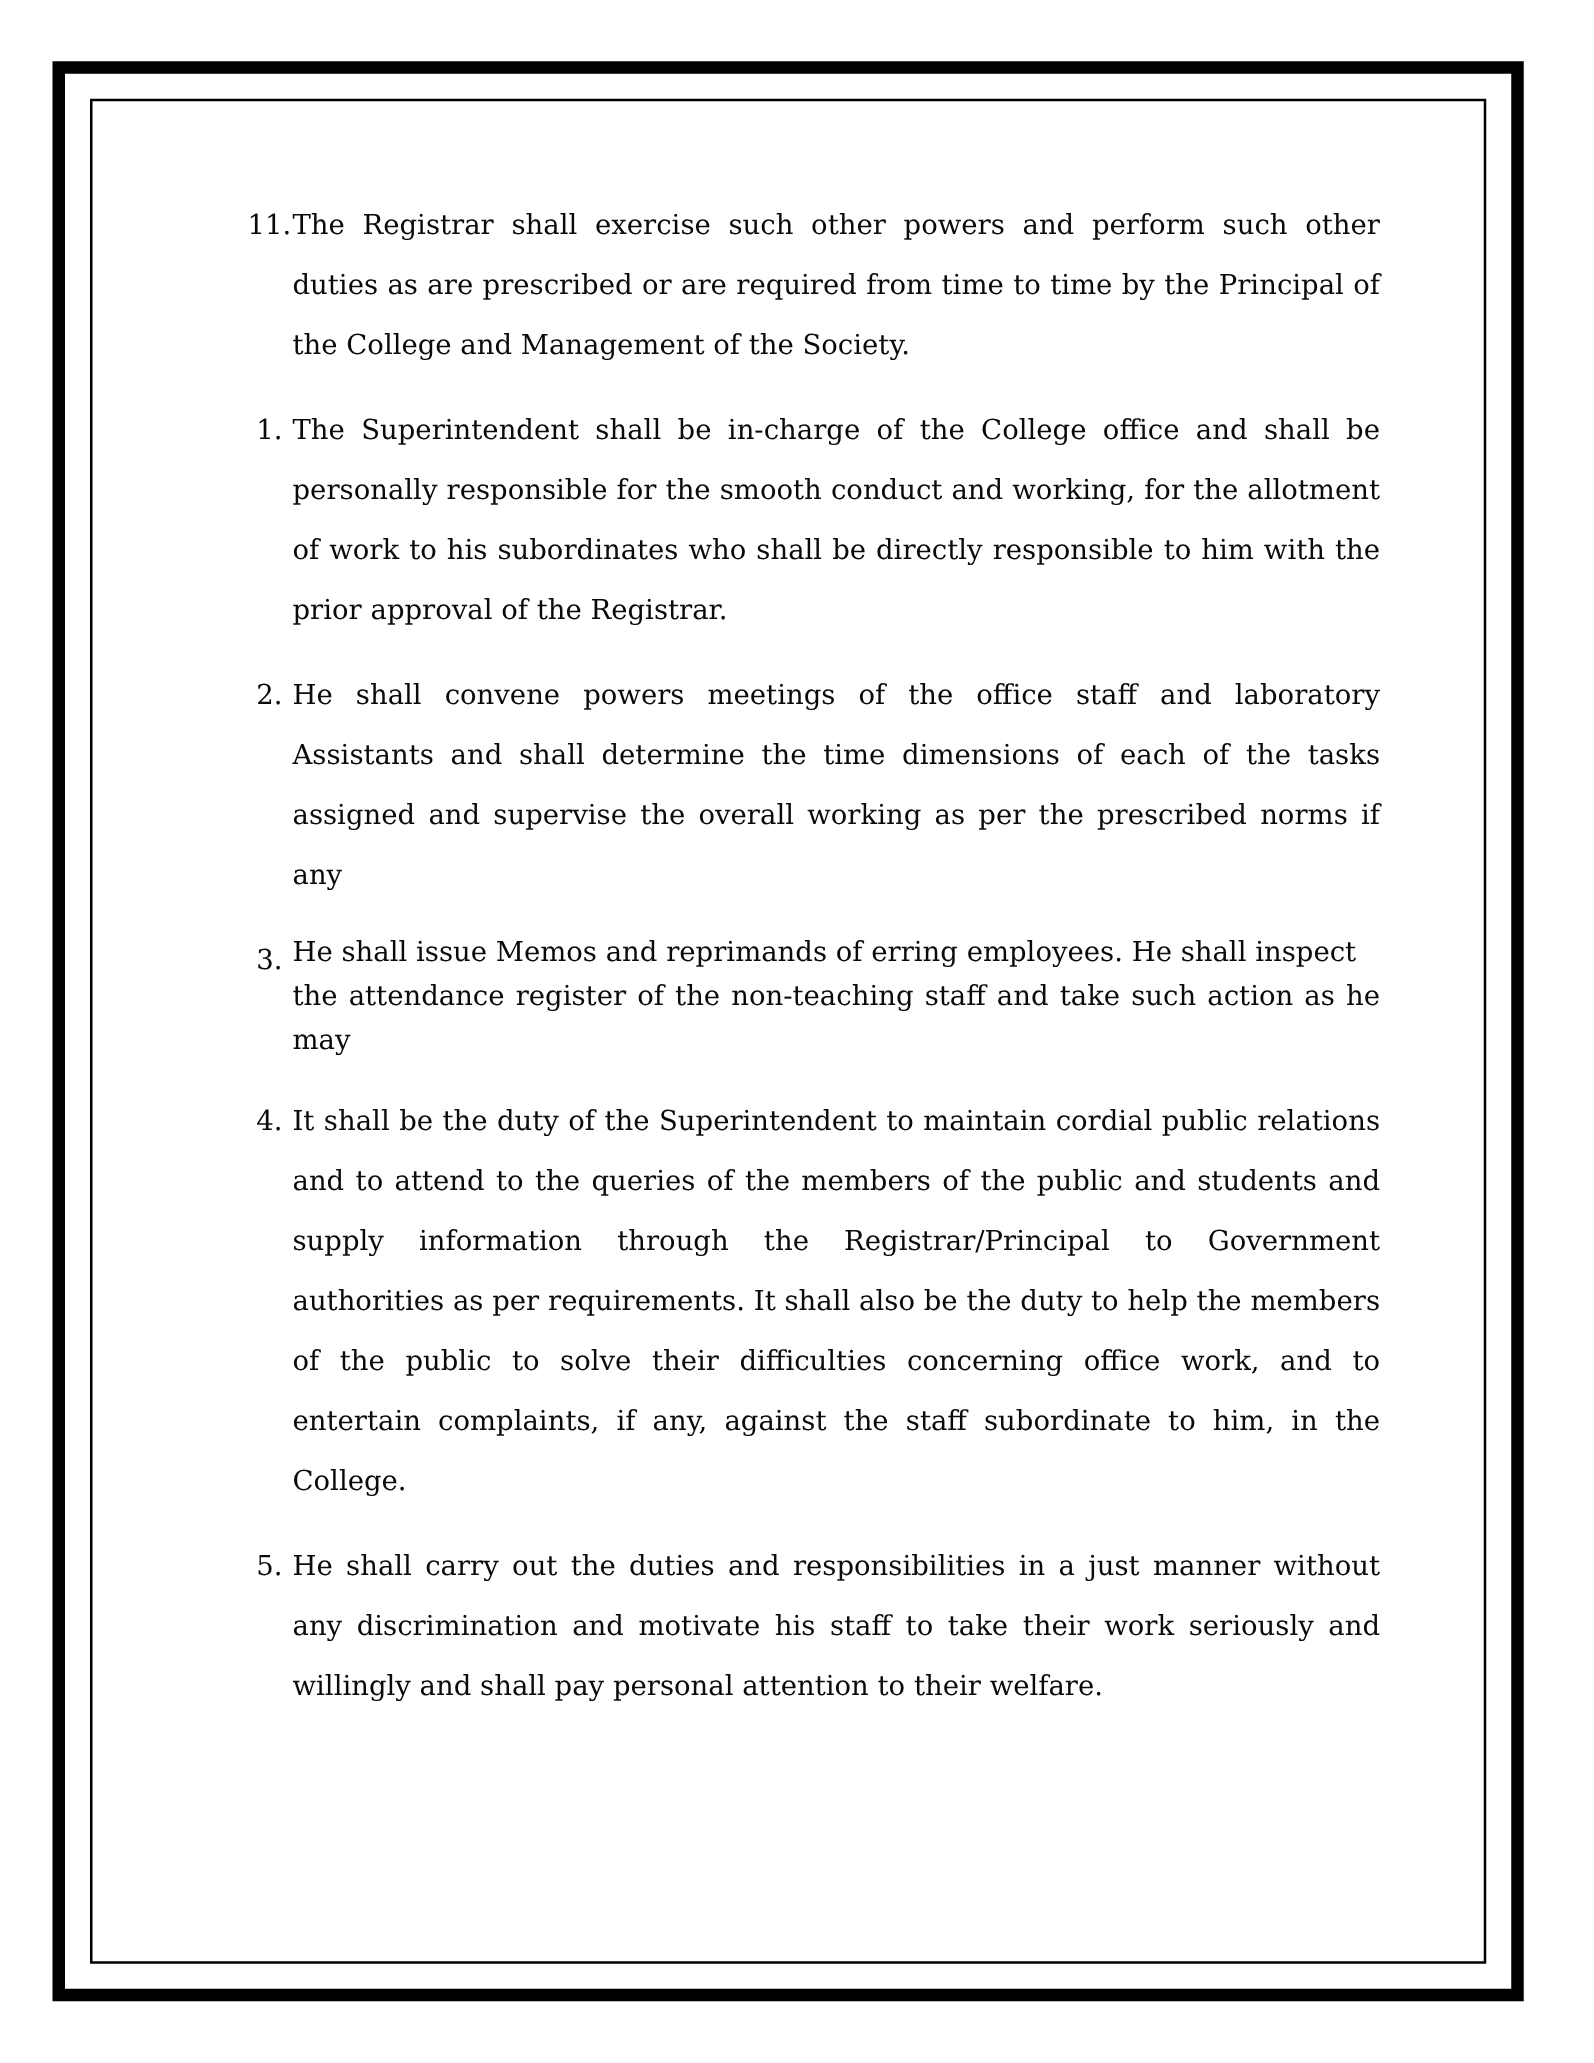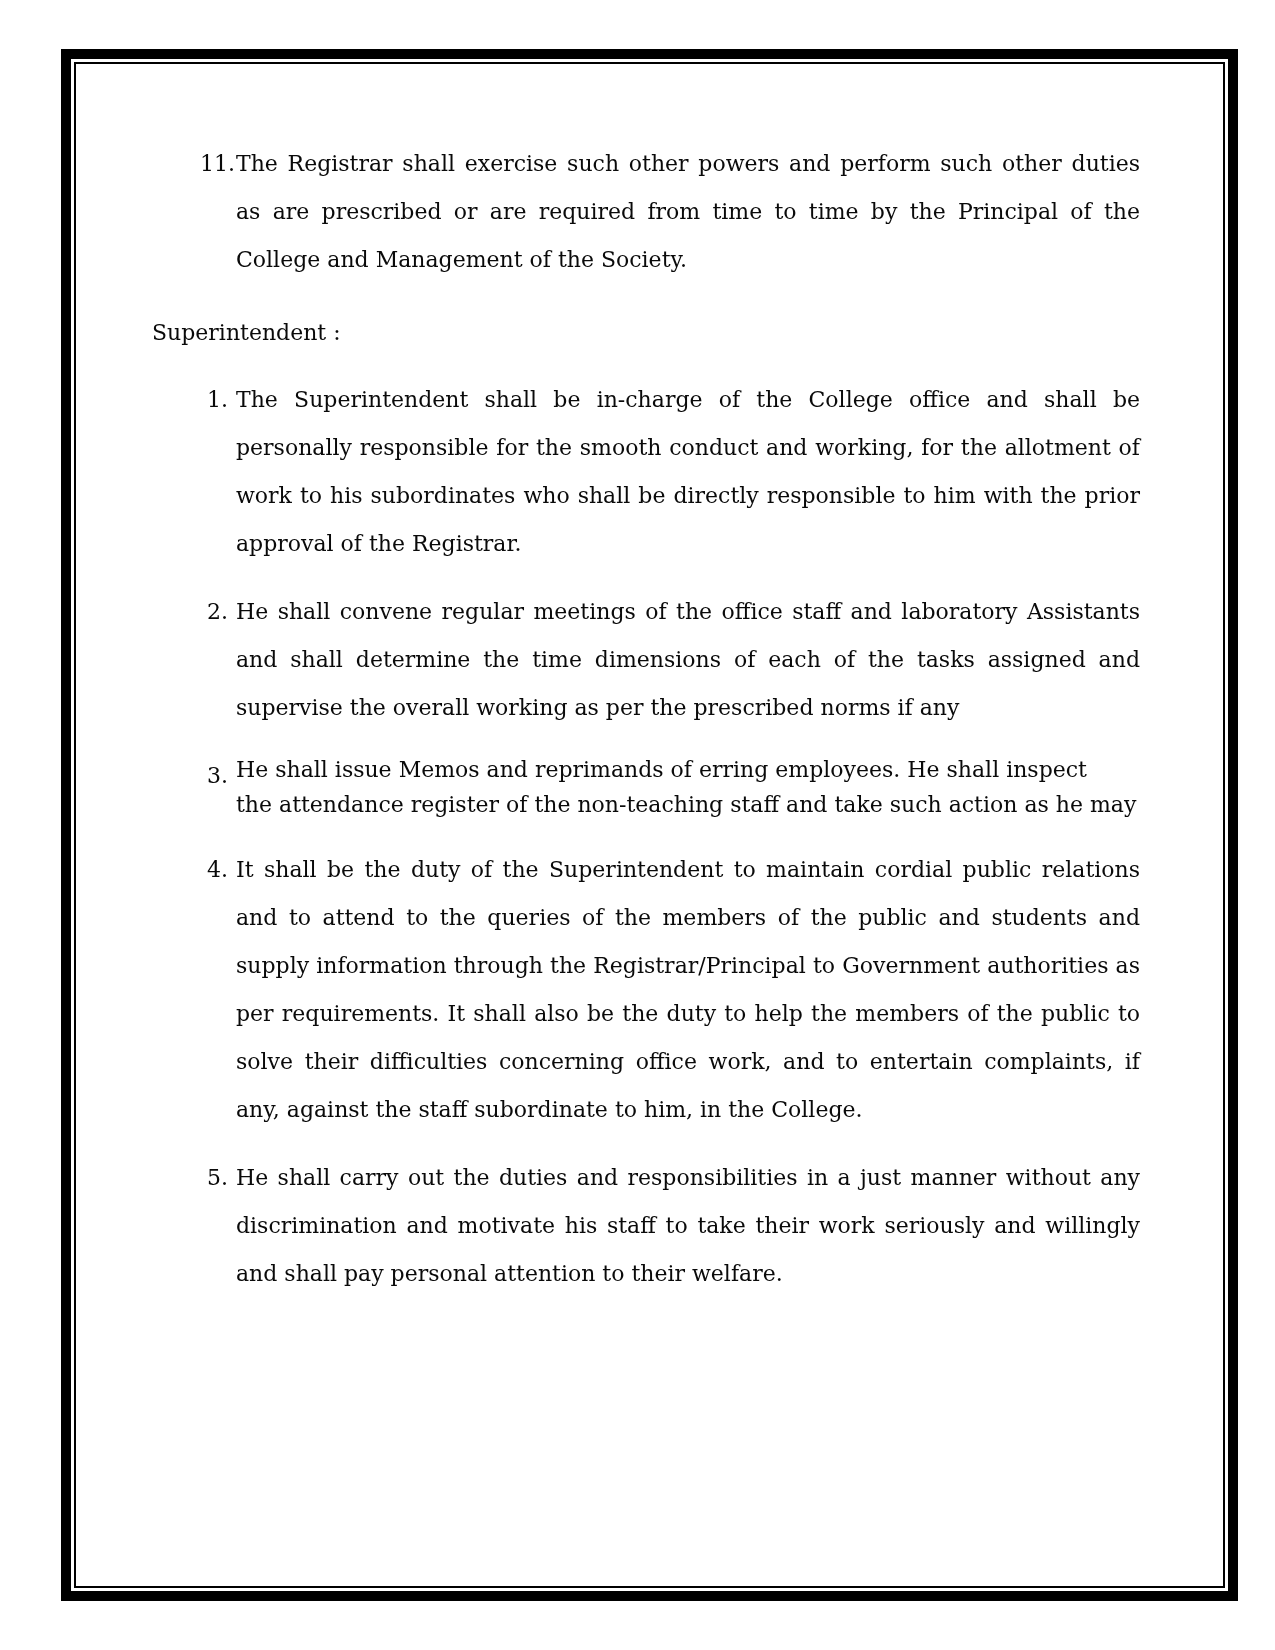--- a/index.html
+++ b/index.html
@@ -9,27 +9,27 @@
   }
   body {
     width: 1275px;
     height: 1650px;
     position: relative;
     font-family: "DejaVu Serif", serif;
     color: #0a0a0a;
   }
   .page-frame {
     position: absolute;
-    left: 61px;
+    left: 42px;
     top: 49px;
     width: 1177px;
     height: 1552px;
     box-sizing: border-box;
     border: 10px solid #000000;
-    padding: 3px;
+    padding: 20px;
   }
   .page-frame-inner {
     width: 100%;
     height: 100%;
     box-sizing: border-box;
     border: 2px solid #000000;
     overflow: hidden;
   }
   .content {
     box-sizing: border-box;
@@ -74,33 +74,32 @@
 
 <div class="page-frame">
   <div class="page-frame-inner">
     <div class="content">
 
       <div class="list-item">
         <span class="num wide">11.</span>
         <div class="item-text">The Registrar shall exercise such other powers and perform such other duties as are prescribed or are required from time to time by the Principal of the College and Management of the Society.</div>
       </div>
 
-      <div class="section-heading">Superintendent :</div>
 
       <div id="duties-list">
           <div class="list-item">
             <span class="num">1.</span>
             <div class="item-text">
               <div class="segment">The Superintendent shall be in-charge of the College office and shall be personally responsible for the smooth conduct and working, for the allotment of work to his subordinates who shall be directly responsible to him with the prior approval of the Registrar.</div>
             </div>
           </div>
           <div class="list-item">
             <span class="num">2.</span>
             <div class="item-text">
-              <div class="segment">He shall convene regular meetings of the office staff and laboratory Assistants and shall determine the time dimensions of each of the tasks assigned and supervise the overall working as per the prescribed norms if any</div>
+              <div class="segment">He shall convene powers meetings of the office staff and laboratory Assistants and shall determine the time dimensions of each of the tasks assigned and supervise the overall working as per the prescribed norms if any</div>
             </div>
           </div>
           <div class="list-item">
             <span class="num">3.</span>
             <div class="item-text">
               <div class="segment tight">He shall issue Memos and reprimands of erring employees. He shall inspect<br>the attendance register of the non-teaching staff and take such action as he may</div>
             </div>
           </div>
           <div class="list-item">
             <span class="num">4.</span>

